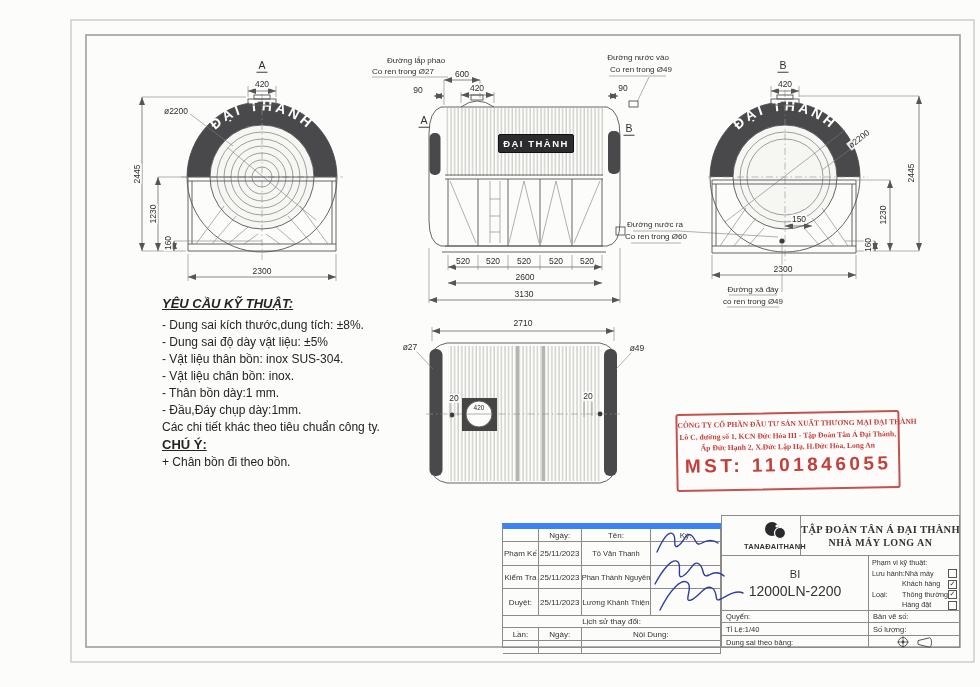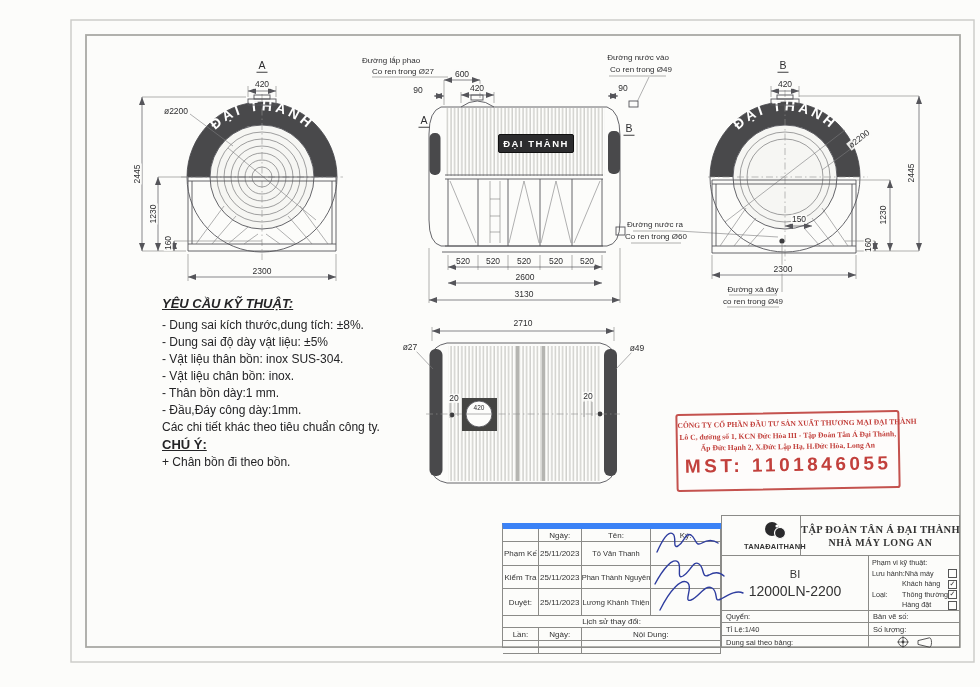--- a/index.html
+++ b/index.html
@@ -221,21 +221,21 @@
 </svg>
 
 <div class="lbl vtitle" style="left:262px;top:66px;">A</div>
 <div class="lbl" style="left:262px;top:84px;">420</div>
 <div class="lbl" style="left:176px;top:111px;">ø2200</div>
 <div class="lbl rot" style="left:137px;top:174px;">2445</div>
 <div class="lbl rot" style="left:153px;top:214px;">1230</div>
 <div class="lbl rot" style="left:168px;top:243px;">160</div>
 <div class="lbl" style="left:262px;top:271px;">2300</div>
 
-<div class="lbl note" style="left:391px;top:61px;">Đường lắp phao</div>
+<div class="lbl note" style="left:416px;top:61px;">Đường lắp phao</div>
 <div class="lbl note" style="left:403px;top:72px;">Co ren trong Ø27</div>
 <div class="lbl" style="left:462px;top:74px;">600</div>
 <div class="lbl" style="left:418px;top:90px;">90</div>
 <div class="lbl" style="left:477px;top:88px;">420</div>
 <div class="lbl note" style="left:638px;top:58px;">Đường nước vào</div>
 <div class="lbl note" style="left:641px;top:70px;">Co ren trong Ø49</div>
 <div class="lbl" style="left:623px;top:88px;">90</div>
 <div class="lbl vtitle" style="left:424px;top:121px;">A</div>
 <div class="lbl vtitle" style="left:629px;top:129px;">B</div>
 <div class="lbl" style="left:463px;top:261px;">520</div>
@@ -267,21 +267,21 @@
 <div class="lbl" style="left:588px;top:396px;">20</div>
 <div class="lbl tiny" style="left:479px;top:408px;">420</div>
 
 <div class="tech">
   <div class="t">YÊU CẦU KỸ THUẬT:</div>
   <div class="i">- Dung sai kích thước,dung tích: ±8%.</div>
   <div class="i">- Dung sai độ dày vật liệu: ±5%</div>
   <div class="i">- Vật liệu thân bồn: inox SUS-304.</div>
   <div class="i">- Vật liệu chân bồn: inox.</div>
   <div class="i">- Thân bồn dày:1 mm.</div>
-  <div class="i">- Đầu,Đáy công dày:1mm.</div>
+  <div class="i">- Đầu,Đáy chụp dày:1mm.</div>
   <div class="i">Các chi tiết khác theo tiêu chuẩn công ty.</div>
   <div class="t2">CHÚ Ý:</div>
   <div class="i">+ Chân bồn đi theo bồn.</div>
 </div>
 
 <div class="stamp">
   <div class="s1">CÔNG TY CỔ PHẦN ĐẦU TƯ SẢN XUẤT THƯƠNG MẠI ĐẠI THÀNH</div>
   <div class="s2">Lô C, đường số 1, KCN Đức Hòa III - Tập Đoàn Tân Á Đại Thành,</div>
   <div class="s3">Ấp Đức Hạnh 2, X.Đức Lập Hạ, H.Đức Hòa, Long An</div>
   <div class="s4">MST: 1101846055</div>

